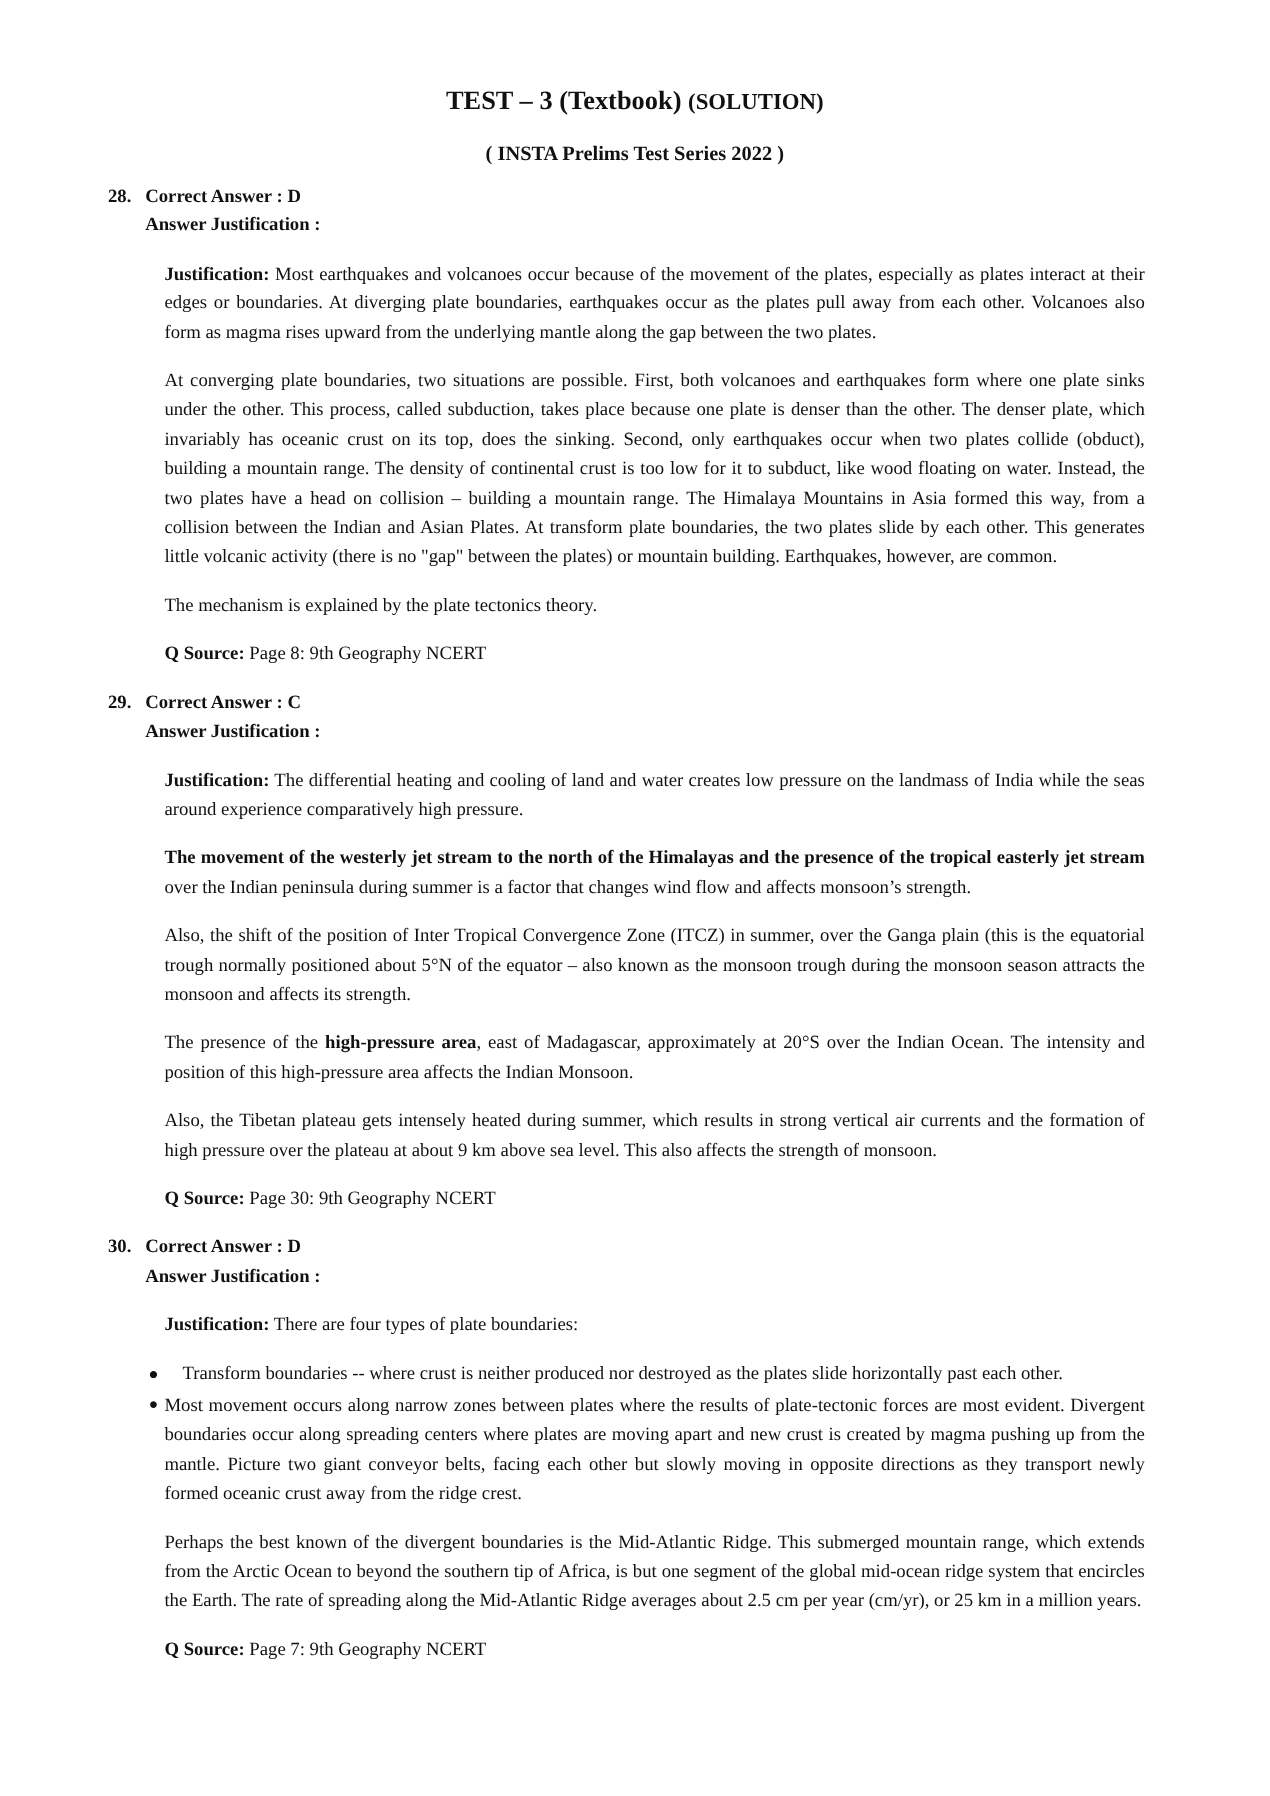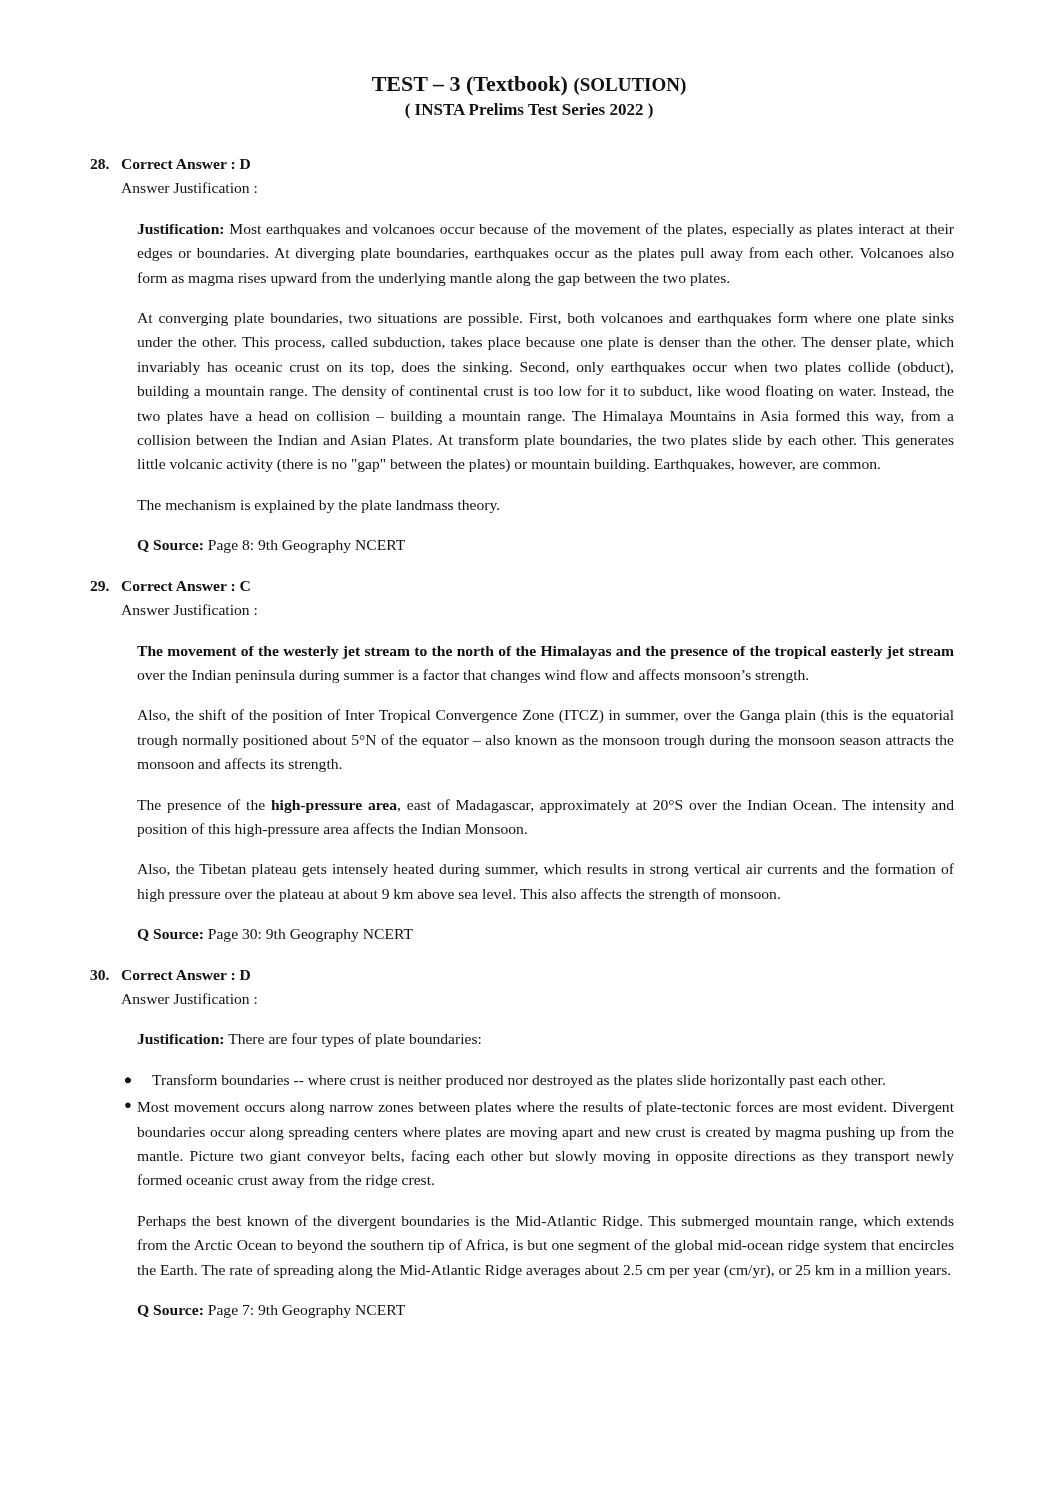--- a/index.html
+++ b/index.html
@@ -2,27 +2,27 @@
 <html><head>
 <meta charset="utf-8">
 <style>
   html, body { margin: 0; padding: 0; background: #ffffff; }
   body { width: 1058px; height: 1497px; position: relative; overflow: hidden;
          font-family: "Liberation Serif", "DejaVu Serif", serif; color: #111; }
   .page { position: absolute; left: 0; top: 0; width: 920px; height: 1497px; }
   .title { position: absolute; top: 70px; left: 0; width: 1058px; text-align: center;
            font-weight: bold; font-size: 22px; line-height: 28px; }
   .title .sol { font-size: 19px; }
-  .subtitle { position: absolute; top: 99px; left: 0; width: 1058px; text-align: center;
+  .subtitle { position: absolute; top: 117px; left: 0; width: 1058px; text-align: center;
               font-weight: bold; font-size: 17px; line-height: 22px; }
   .content { position: absolute; top: 152px; left: 90px; width: 880px; font-size: 15.6px; line-height: 24.4px; }
   .q-head { font-weight: bold; position: relative; padding-left: 31px; }
   .q-num { position: absolute; left: 0; top: 0; }
   .block { padding-left: 31px; }
-  .just-head { font-weight: normal; }
+  .just-head { font-weight: bold; }
   p { margin: 16px; text-align: justify; }
   p.sp { margin-top: 3px; }
   b { font-weight: bold; }
   ul.bullets { list-style: none; margin: 0; padding: 0; }
   ul.bullets li { position: relative; padding-left: 31px; text-align: justify; margin-top: 1px; }
   ul.bullets li .dot { position: absolute; left: 3px; top: 0; font-size: 13px; }
 </style>
 </head>
 <body>
 
@@ -38,33 +38,34 @@
     <div>
       <div class="q-head">
         <span class="q-num">28.</span>
         <span>Correct Answer :</span>
         <span>D</span>
       </div>
       <div class="block">
         <div class="just-head">Answer Justification :</div>
         <p><b>Justification:</b> <span>Most earthquakes and volcanoes occur because of the movement of the plates, especially as plates interact at their edges or boundaries. At diverging plate boundaries, earthquakes occur as the plates pull away from each other. Volcanoes also form as magma rises upward from the underlying mantle along the gap between the two plates.</span></p>
         <p class="sp">At converging plate boundaries, two situations are possible. First, both volcanoes and earthquakes form where one plate sinks under the other. This process, called subduction, takes place because one plate is denser than the other. The denser plate, which invariably has oceanic crust on its top, does the sinking. Second, only earthquakes occur when two plates collide (obduct), building a mountain range. The density of continental crust is too low for it to subduct, like wood floating on water. Instead, the two plates have a head on collision – building a mountain range. The Himalaya Mountains in Asia formed this way, from a collision between the Indian and Asian Plates. At transform plate boundaries, the two plates slide by each other. This generates little volcanic activity (there is no "gap" between the plates) or mountain building. Earthquakes, however, are common.</p>
-        <p>The mechanism is explained by the plate landmass theory.</p>
+        <p>The mechanism is explained by the plate tectonics theory.</p>
         <p class="sp"><b>Q Source:</b> <span>Page 8: 9th Geography NCERT</span></p>
       </div>
     </div>
 
     <div style="margin-top:1px;">
       <div class="q-head">
         <span class="q-num">29.</span>
         <span>Correct Answer :</span>
         <span>C</span>
       </div>
       <div class="block">
         <div class="just-head">Answer Justification :</div>
+        <p><b>Justification:</b> <span>The differential heating and cooling of land and water creates low pressure on the landmass of India while the seas around experience comparatively high pressure.</span></p>
         <p><b>The movement of the westerly jet stream to the north of the Himalayas and the presence of the tropical easterly jet stream</b><span> over the Indian peninsula during summer is a factor that changes wind flow and affects monsoon’s strength.</span></p>
         <p>Also, the shift of the position of Inter Tropical Convergence Zone (ITCZ) in summer, over the Ganga plain (this is the equatorial trough normally positioned about 5°N of the equator – also known as the monsoon trough during the monsoon season attracts the monsoon and affects its strength.</p>
         <p><span>The presence of the </span><b>high-pressure area</b><span>, east of Madagascar, approximately at 20°S over the Indian Ocean. The intensity and position of this high-pressure area affects the Indian Monsoon.</span></p>
         <p>Also, the Tibetan plateau gets intensely heated during summer, which results in strong vertical air currents and the formation of high pressure over the plateau at about 9 km above sea level. This also affects the strength of monsoon.</p>
         <p><b>Q Source:</b> <span>Page 30: 9th Geography NCERT</span></p>
       </div>
     </div>
 
     <div>
       <div class="q-head">

